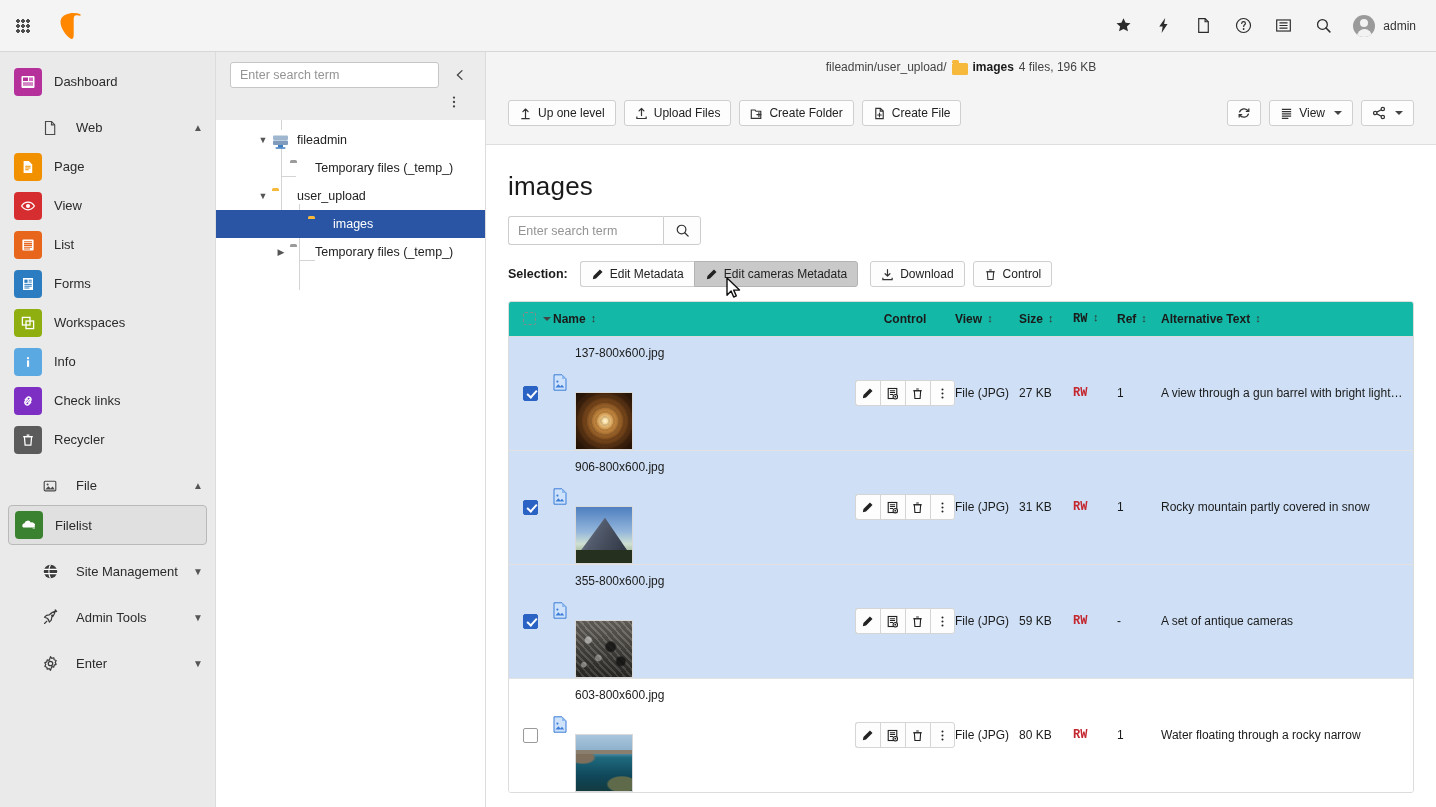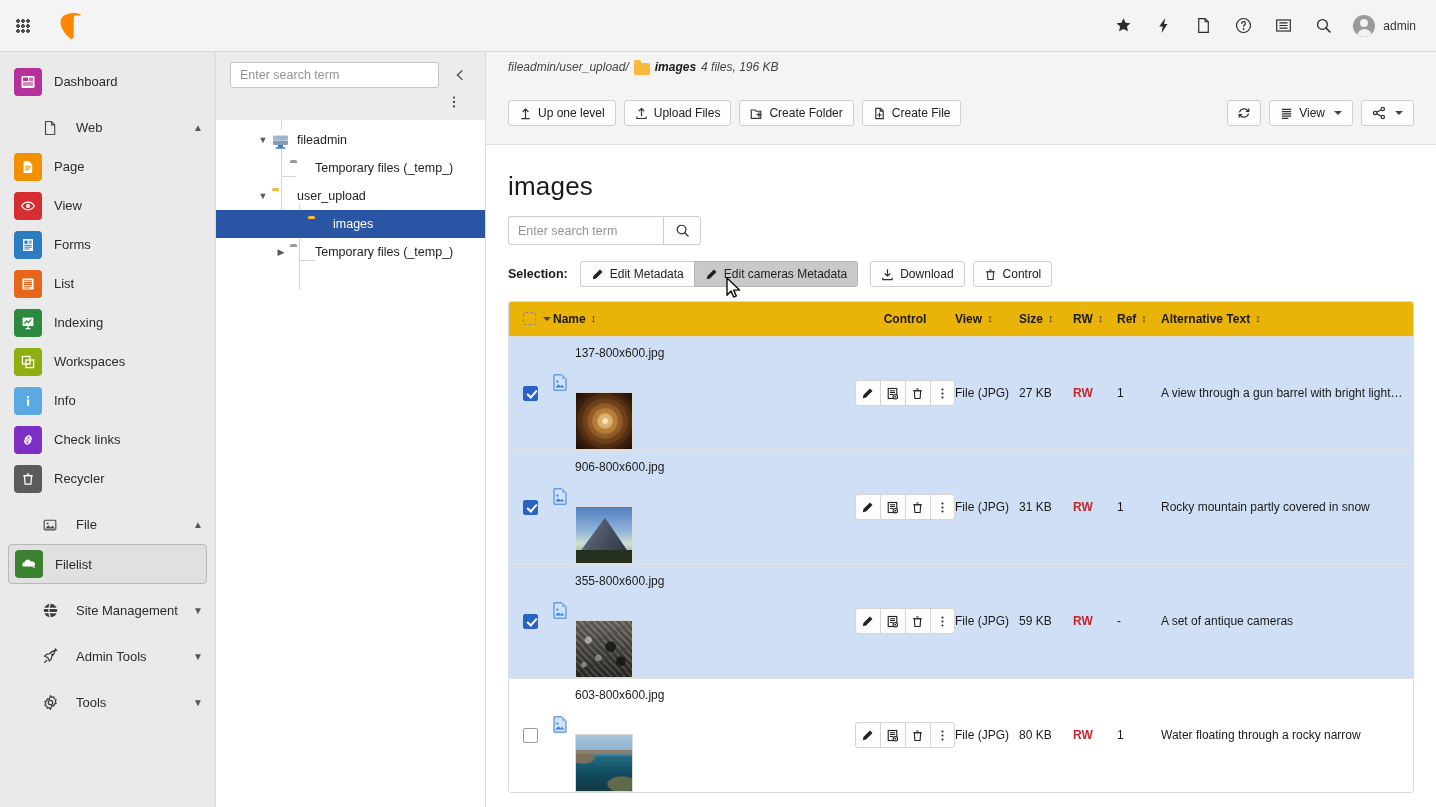--- a/index.html
+++ b/index.html
@@ -122,21 +122,21 @@
   .folder.grey::before { background:#9b9b9b; }
   .rootico { width:17px; height:15px; position:relative; top:1px; }
   .tlbl { white-space:nowrap; }
 
   
   .guide { position:absolute; background:#d4d4d4; }
 
   
   .main { flex:1; display:flex; flex-direction:column; min-width:0; background:#fff; }
   .docheader { background:#f4f4f4; border-bottom:1px solid #dedede; padding:0 22px; }
-  .dh-top { height:30px; display:flex; align-items:center; justify-content:flex-start;font-style:italic; }
+  .dh-top { height:30px; display:flex; align-items:center; justify-content:center; }
   .path-info { font-size:12px; color:#444; display:flex; align-items:center; gap:5px; }
   .path-info b { font-weight:bold; color:#1a1a1a; }
   .dh-bar { height:62px; display:flex; align-items:center; justify-content:space-between; }
   .btn-group { display:flex; }
   .btn {
     height:26px; border:1px solid #cfcfcf; background:#fdfdfd;
     display:inline-flex; align-items:center; gap:6px; padding:0 10px;
     font-size:12px; color:#222; border-radius:3px; cursor:pointer;
     margin-right:8px; white-space:nowrap;
   }
@@ -168,32 +168,32 @@
   .seg .btn { margin-right:0; border-radius:0; border-right-width:0; }
   .seg .btn:first-child { border-radius:3px 0 0 3px; }
   .seg .btn:last-child { border-radius:0 3px 3px 0; border-right-width:1px; }
 
   .cursor { position:absolute; left:218px; top:16px; width:16px; height:22px; pointer-events:none; }
 
   
   .tablewrap { border:1px solid #dcdcdc; border-radius:3px; overflow:hidden; background:#fff; }
   table.fl { width:100%; border-collapse:collapse; table-layout:fixed; }
   table.fl thead th {
-    height:34px; background:#eab308; border-bottom:1px solid #dcdcdc;
+    height:34px; background:#14b8a6; border-bottom:1px solid #dcdcdc;
     font-size:12px; font-weight:bold; color:#1a1a1a; text-align:left;
     padding:0; vertical-align:middle; white-space:nowrap;
   }
   .th-inner { display:flex; align-items:center; gap:5px; cursor:pointer; }
   .sorticon { font-size:11px; color:#333; line-height:1; }
   .col-chk   { width:44px;  padding-left:14px !important; }
   .col-name  { width:auto; }
   .col-ctrl  { width:100px; text-align:center !important; }
   .col-type  { width:64px; }
   .col-size  { width:54px; }
-  .col-rw    { width:44px; }
+  .col-rw    { width:44px;font-family:Liberation Mono, monospace; }
   .col-ref   { width:44px; }
   .col-alt   { width:252px; }
 
   table.fl tbody tr { height:98px; border-bottom:1px solid #e2e2e2; }
   table.fl tbody tr.checked { background:#cfe0f6; }
   table.fl tbody tr.plain { background:#fff; }
   table.fl tbody tr:last-child { border-bottom:none;margin-top:32px; }
   table.fl tbody td { padding:0; font-size:12px; color:#1a1a1a; vertical-align:middle; }
 
   .cb {
@@ -356,50 +356,40 @@
         <span class="mod-ico" style="background:#d62d30">
           <svg class="g" width="16" height="16" viewBox="0 0 16 16">
               <path d="M1.6 8S4 4.2 8 4.2 14.4 8 14.4 8 12 11.8 8 11.8 1.6 8 1.6 8z" fill="none" stroke="#fff" stroke-width="1.3"></path>
               <circle cx="8" cy="8" r="2" fill="#fff"></circle>
             </svg>
         </span>
         <span class="mod-label">View</span>
       </div>
 
       <div class="mod-item">
+        <span class="mod-ico" style="background:#e8661c">
+          <svg class="g" width="16" height="16" viewBox="0 0 16 16">
+              <rect x="2.4" y="2.4" width="11.2" height="11.2" rx="1" fill="#fff"></rect>
+              <path d="M4 4.8h8M4 6.6h8M4 8.4h8M4 10.2h8M4 12h6" stroke="#e8661c" stroke-width="1.1"></path>
+            </svg>
+        </span>
+        <span class="mod-label">List</span>
+      </div>
+
+      <div class="mod-item">
         <span class="mod-ico" style="background:#2b7cc1">
           <svg class="g" width="16" height="16" viewBox="0 0 16 16">
               <rect x="3" y="2" width="10" height="12" fill="#fff"></rect>
               <rect x="4.4" y="3.6" width="3.2" height="3.2" fill="#2b7cc1"></rect>
               <path d="M8.6 4.2h3.2M8.6 6h3.2M4.4 8.4h7.4M4.4 10.2h7.4M4.4 12h5" stroke="#2b7cc1" stroke-width="1"></path>
             </svg>
         </span>
         <span class="mod-label">Forms</span>
       </div>
 
-      <div class="mod-item">
-        <span class="mod-ico" style="background:#e8661c">
-          <svg class="g" width="16" height="16" viewBox="0 0 16 16">
-              <rect x="2.4" y="2.4" width="11.2" height="11.2" rx="1" fill="#fff"></rect>
-              <path d="M4 4.8h8M4 6.6h8M4 8.4h8M4 10.2h8M4 12h6" stroke="#e8661c" stroke-width="1.1"></path>
-            </svg>
-        </span>
-        <span class="mod-label">List</span>
-      </div>
-
-      <div class="mod-item">
-        <span class="mod-ico" style="background:#2b8a3e">
-          <svg class="g" width="16" height="16" viewBox="0 0 16 16">
-              <rect x="2.6" y="2.6" width="10.8" height="8.4" fill="#fff"></rect>
-              <path d="M4.2 8.6l2.4-2.6 1.8 1.6 3-3.2" stroke="#2b8a3e" stroke-width="1.3" fill="none"></path>
-              <path d="M8 11v2.6M5.6 13.6h4.8" stroke="#fff" stroke-width="1.2"></path>
-            </svg>
-        </span>
-        <span class="mod-label">Indexing</span>
-      </div>
 
       <div class="mod-item">
         <span class="mod-ico" style="background:#8fae10">
           <svg class="g" width="16" height="16" viewBox="0 0 16 16">
               <rect x="2.4" y="2.4" width="7.6" height="7.6" fill="none" stroke="#fff" stroke-width="1.3"></rect>
               <rect x="6" y="6" width="7.6" height="7.6" fill="none" stroke="#fff" stroke-width="1.3"></rect>
             </svg>
         </span>
         <span class="mod-label">Workspaces</span>
       </div>
@@ -479,21 +469,21 @@
         <span class="chev">▼</span>
       </div>
 
       <div class="mod-item group">
         <span class="mod-ico plain">
           <svg class="g" width="17" height="17" viewBox="0 0 16 16">
               <path d="M8 1.6l1.2 1.5 1.9-.5.4 1.9 1.8.7-.8 1.8.8 1.8-1.8.7-.4 1.9-1.9-.5L8 14.4l-1.2-1.5-1.9.5-.4-1.9-1.8-.7.8-1.8-.8-1.8 1.8-.7.4-1.9 1.9.5z" fill="none" stroke="#3c3c3c" stroke-width="1.15" stroke-linejoin="round"></path>
               <circle cx="8" cy="8" r="2.1" fill="none" stroke="#3c3c3c" stroke-width="1.15"></circle>
             </svg>
         </span>
-        <span class="mod-label">Tools</span>
+        <span class="mod-label">Enter</span>
         <span class="chev">▼</span>
       </div>
     </div>
 
     <div class="treepanel">
       <div class="tree-head">
         <div class="tree-search-row">
           <input class="tree-search" type="text" value="" placeholder="Enter search term" style="">
           <div class="collapse-btn">
             <svg width="12" height="12" viewBox="0 0 12 12">

